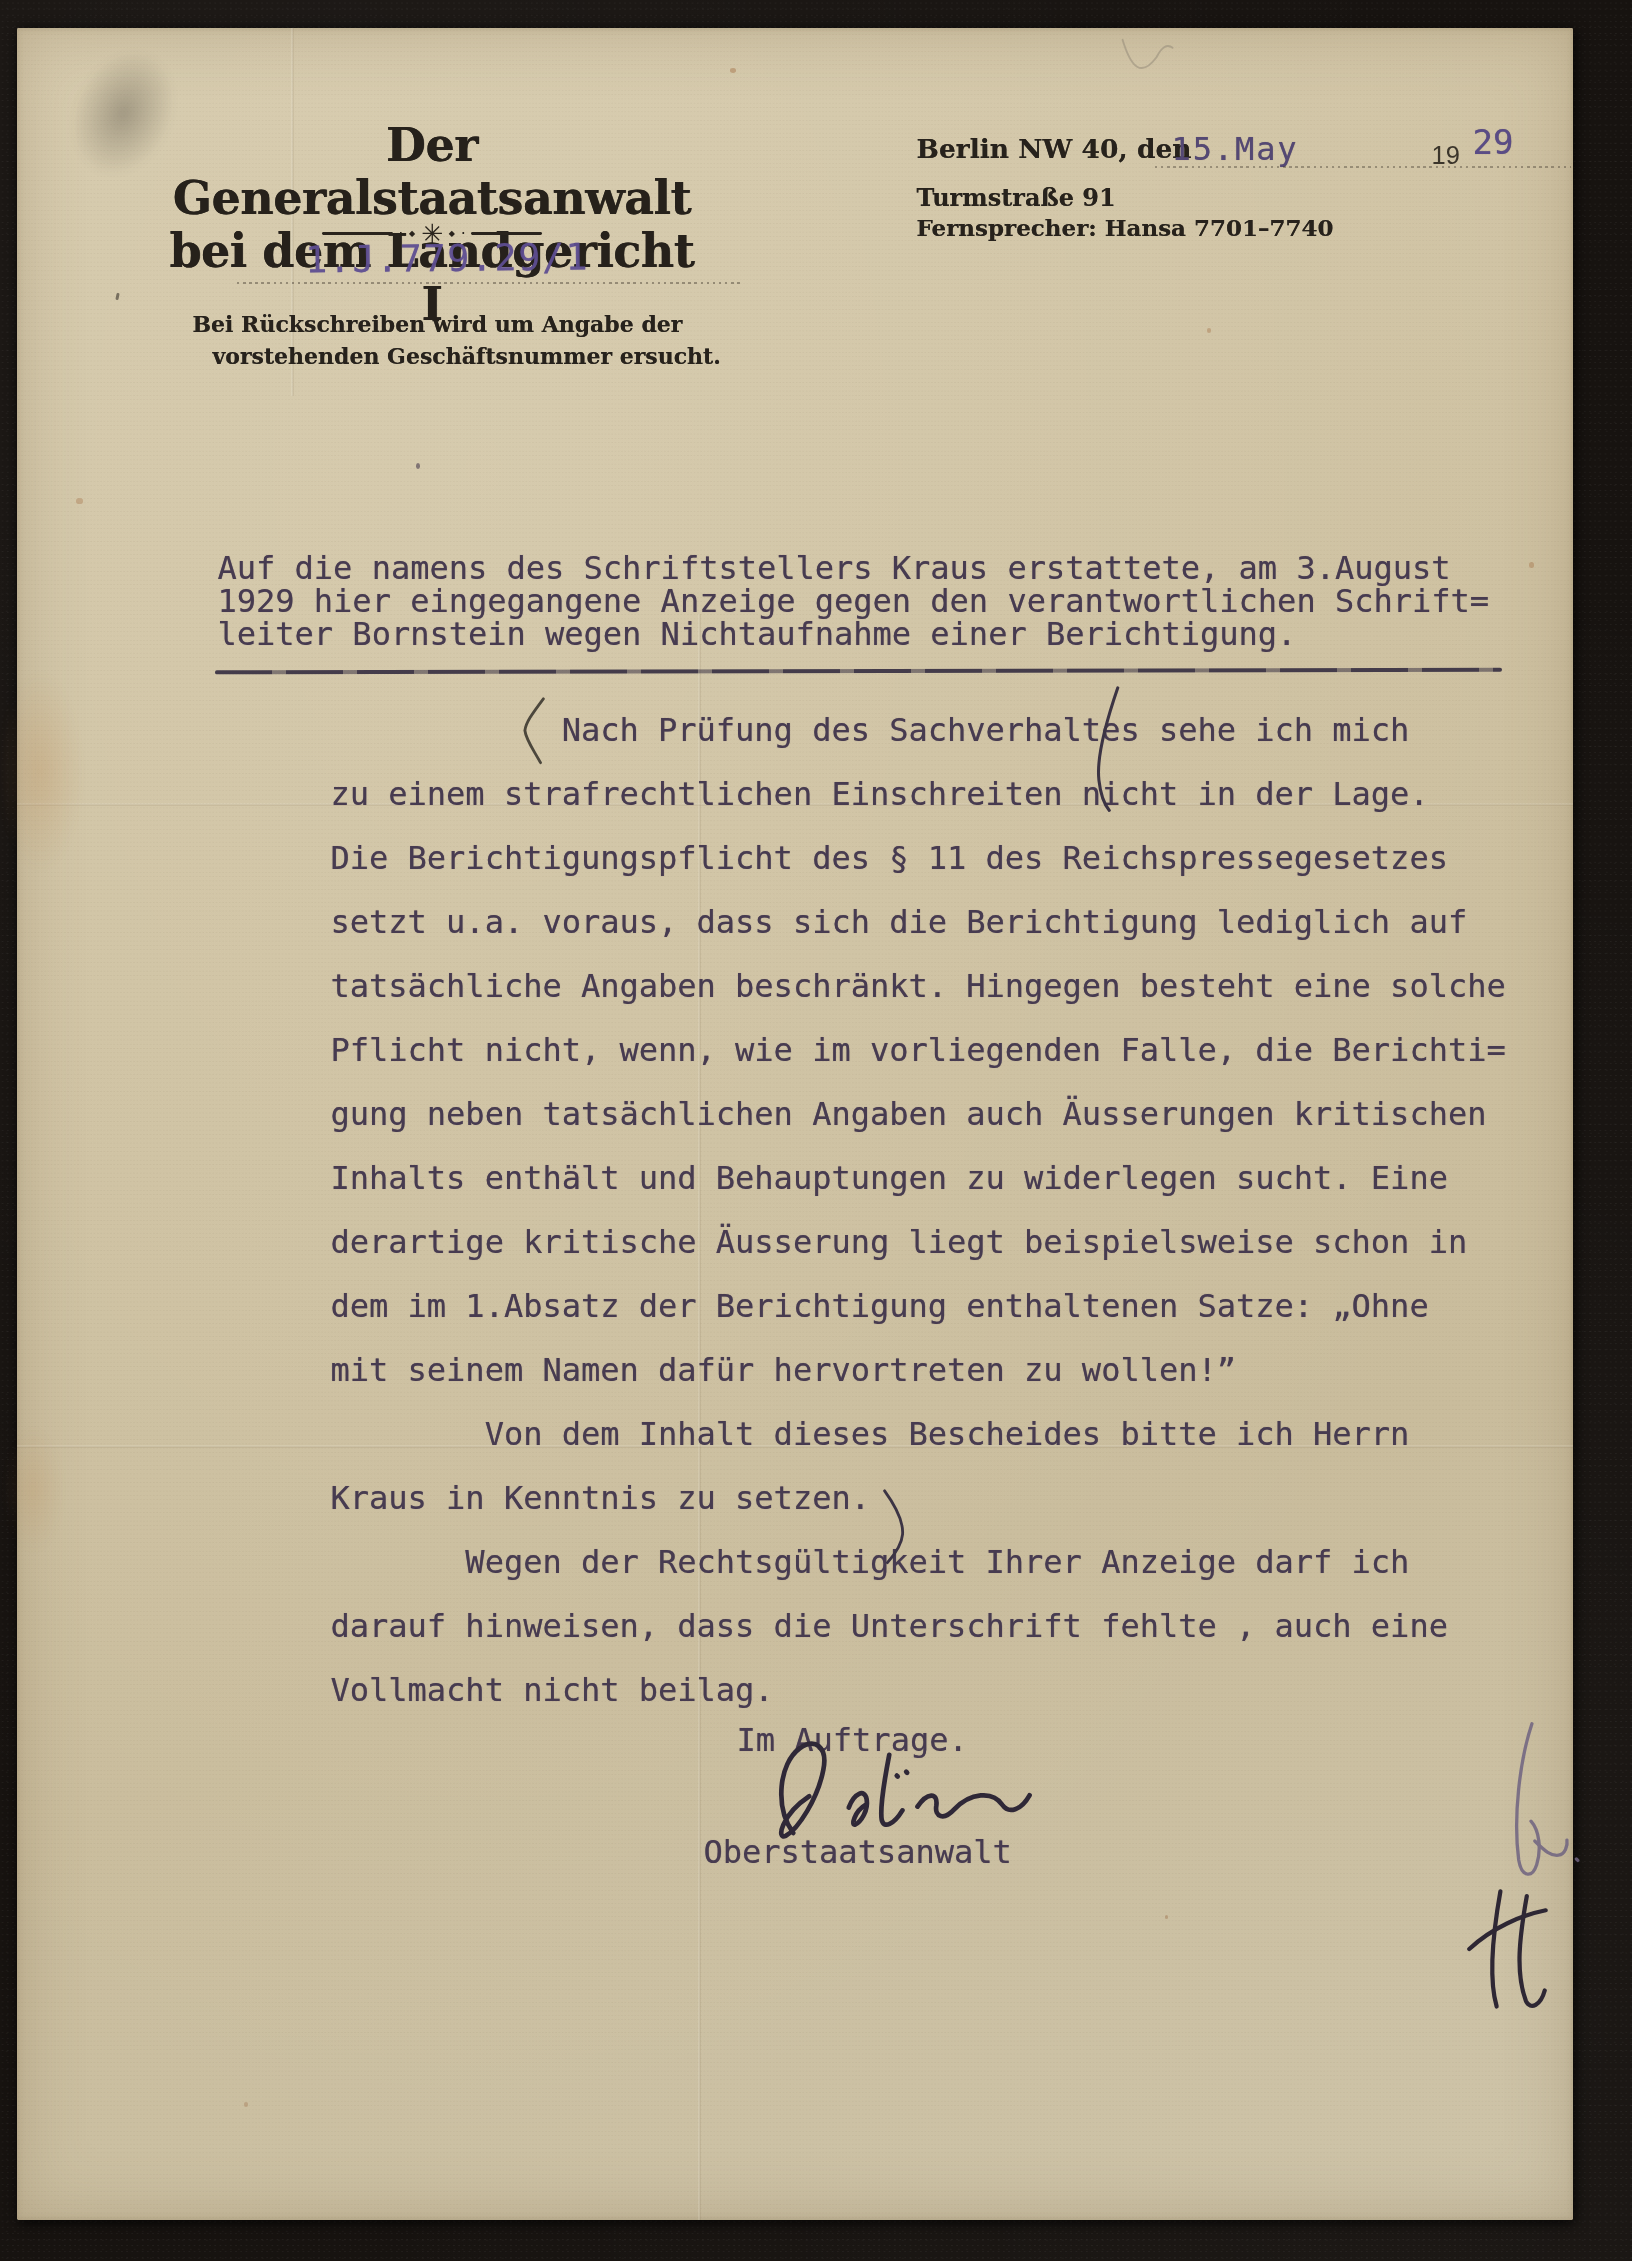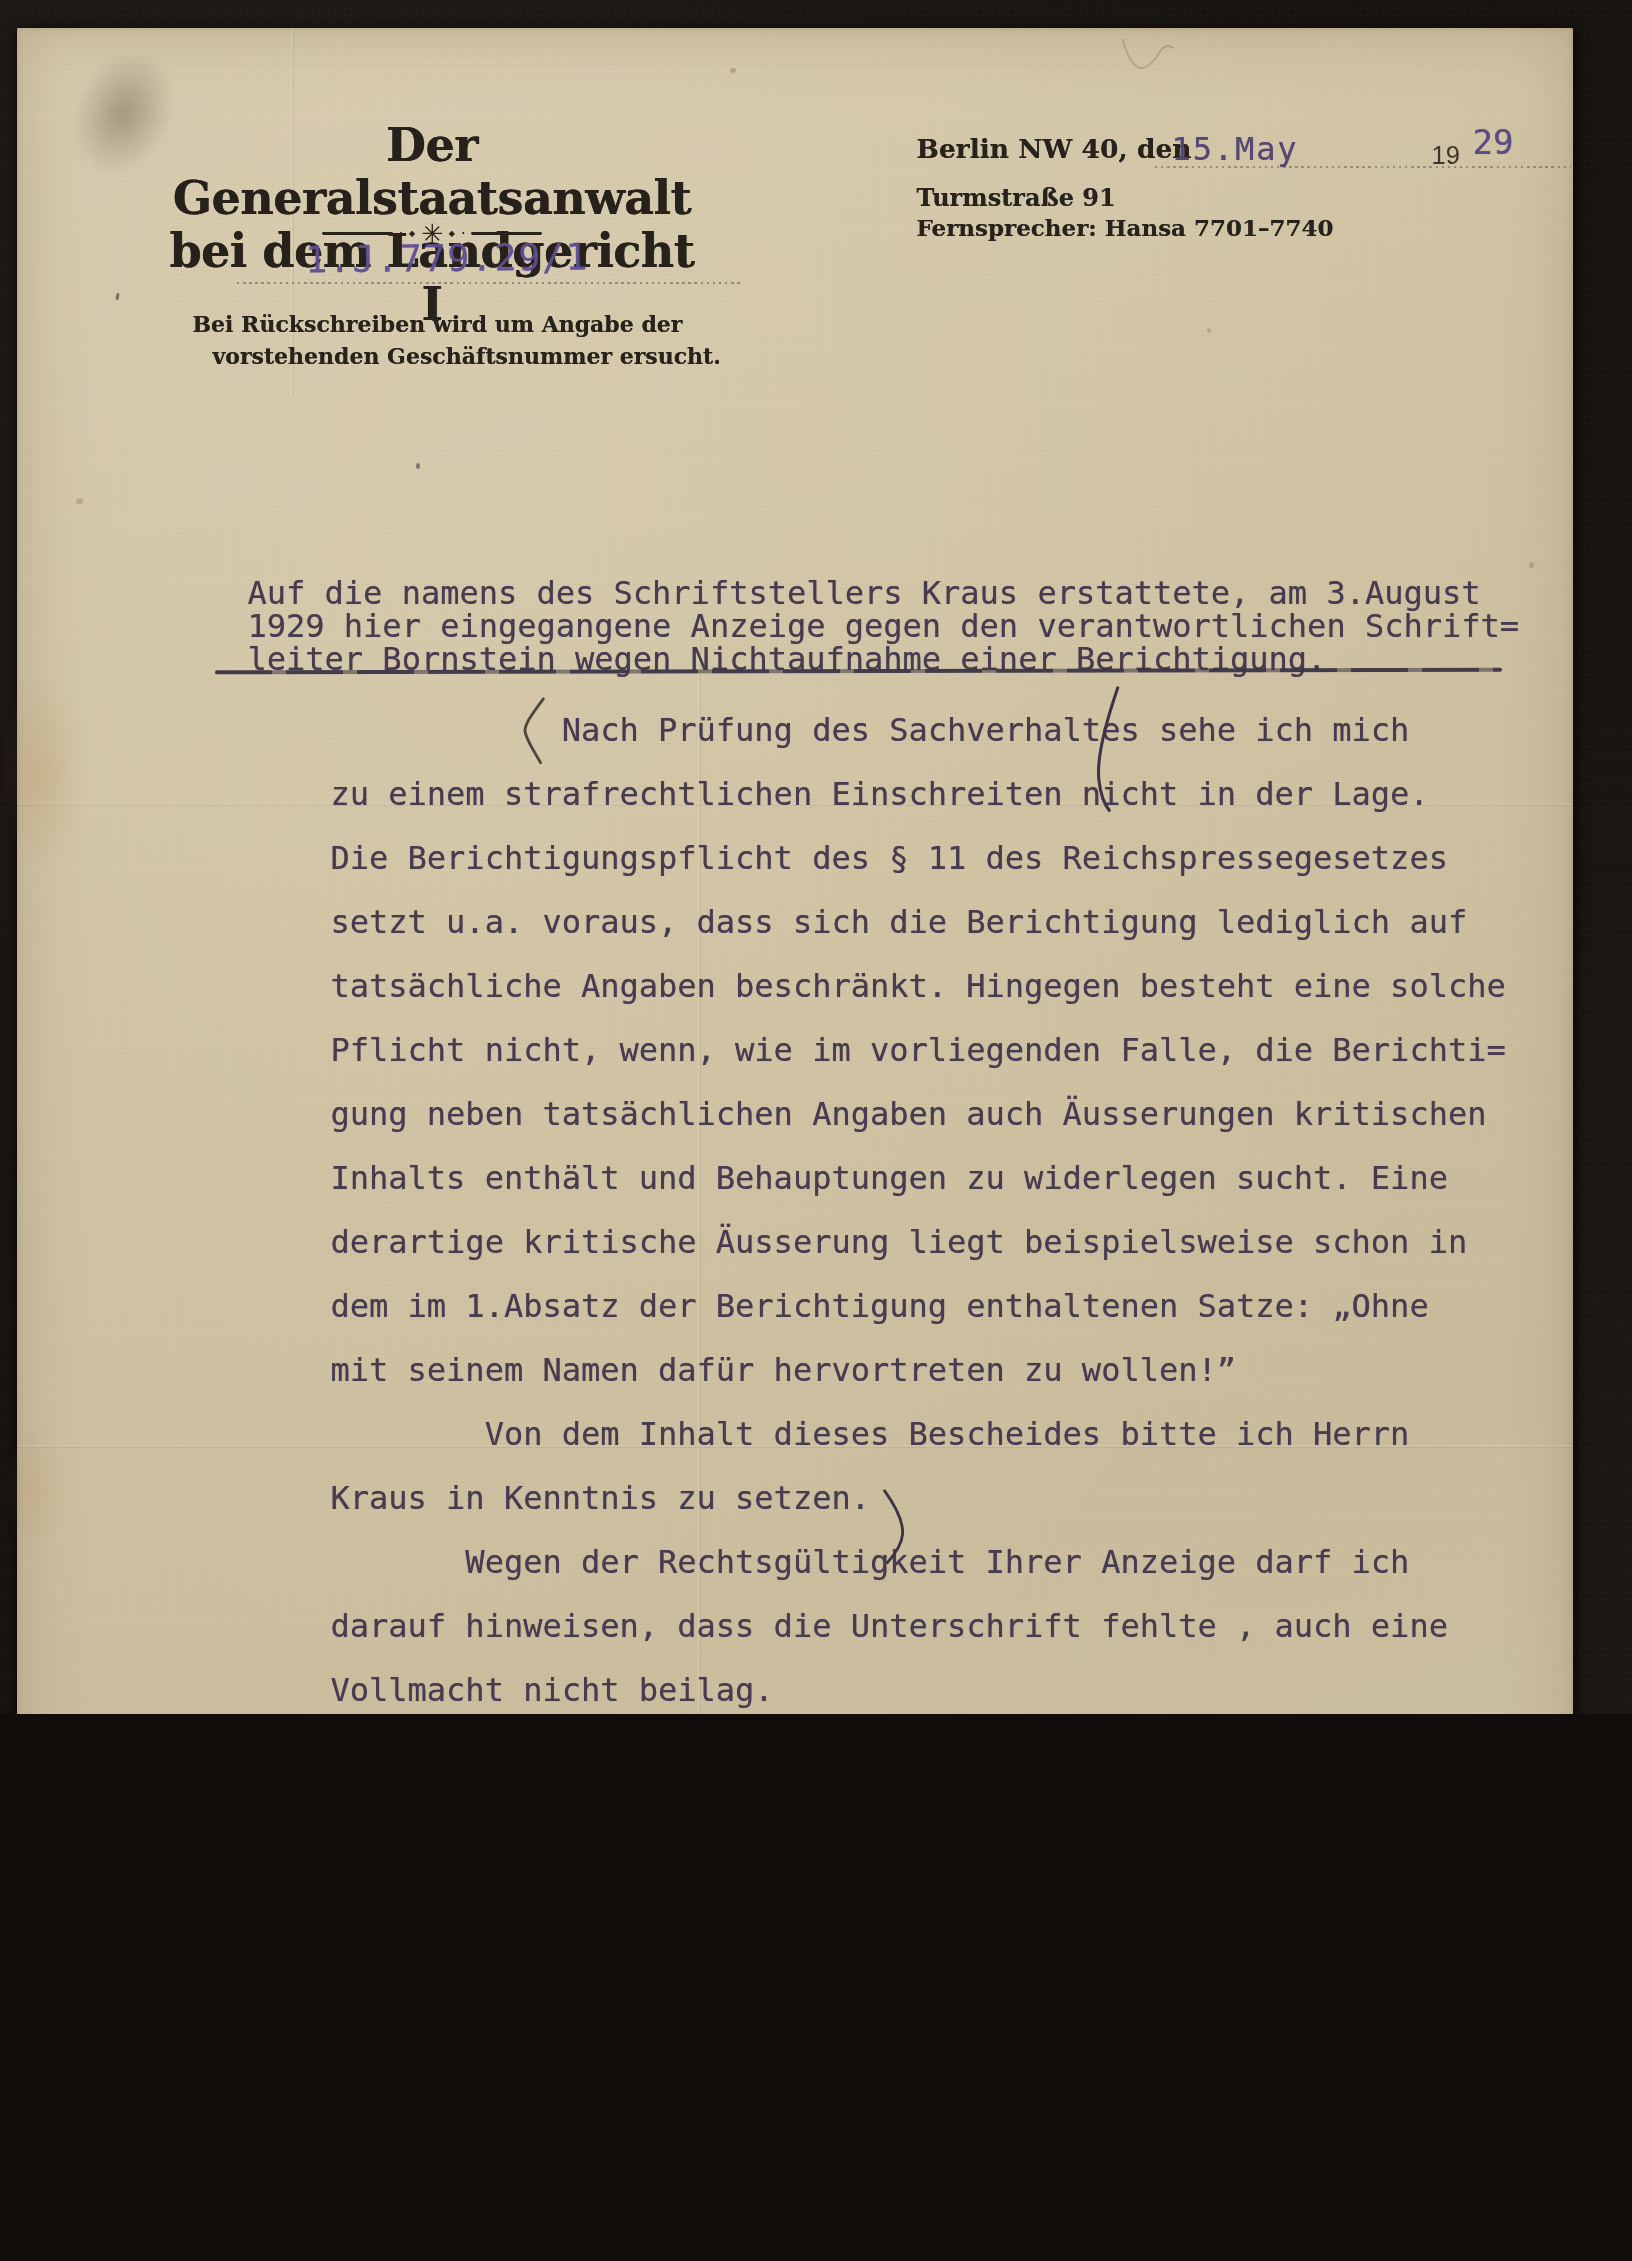--- a/index.html
+++ b/index.html
@@ -1,16 +1,16 @@
 <!DOCTYPE html>
 <html style="font-size:7.6px"><head>
 <meta charset="utf-8">
 <style>
   html,body{margin:0;padding:0;background:#100d0b;}
-  .stage{position:relative;width:1633px;height:1714px;overflow:hidden;
+  .stage{position:relative;width:1633px;height:2261px;overflow:hidden;
     background:
       radial-gradient(ellipse at 20% 10%, rgba(255,255,255,.03), transparent 60%),
       radial-gradient(ellipse at 85% 90%, rgba(255,255,255,.025), transparent 55%),
       #171310;
     font-family:"DejaVu Sans", sans-serif;}
   .leather{position:absolute;inset:0;
     background-image:
       radial-gradient(rgba(255,255,255,.05) 0.6px, transparent 0.8px),
       radial-gradient(rgba(255,255,255,.035) 0.5px, transparent 0.7px);
     background-size:5.2px 6.1px, 8px 9px;
@@ -62,21 +62,21 @@
   .street-line{left:900px;top:155px;font-size:24px;}
   .phone-line{left:900px;top:186px;font-size:23px;}
   .typed{font-family:"DejaVu Sans Mono", monospace;color:#473b50;
     text-shadow:0.2px 0.2px 0 rgba(71,59,80,.4), 0 0 0.9px rgba(71,59,80,.35);}
   .date-typed{position:absolute;left:1155px;top:102px;font-size:32px;
     letter-spacing:1.9px;color:#544874;}
   .year-printed{position:absolute;left:1415px;top:113px;
     font-family:Liberation Sans, sans-serif;font-size:25.5px;color:#3b352b;}
   .year-typed{position:absolute;left:1456px;top:94px;font-size:34px;color:#5a4c86;}
   
-  .intro-block{position:absolute;left:201px;top:549px;margin-left:30px;}
+  .intro-block{position:absolute;left:201px;top:524px;}
   .a-line{height:33px;line-height:33px;white-space:pre;font-size:32px;}
   .underline{position:absolute;left:198px;top:641px;width:1287px;height:4.3px;
     transform:rotate(-0.12deg);
     background:repeating-linear-gradient(90deg, rgba(60,52,69,.95) 0 57px, rgba(60,52,69,.55) 57px 71px);
     border-radius:1.9px;}
   .body-block{position:absolute;left:314px;top:670px;}
   .b-line{height:64px;line-height:64px;white-space:pre;font-size:32px;}
   
   .im-auftrage{position:absolute;left:720px;top:1693px;font-size:32px;height:38px;}
   .signer-title{position:absolute;left:687px;top:1805px;font-size:32px;}

